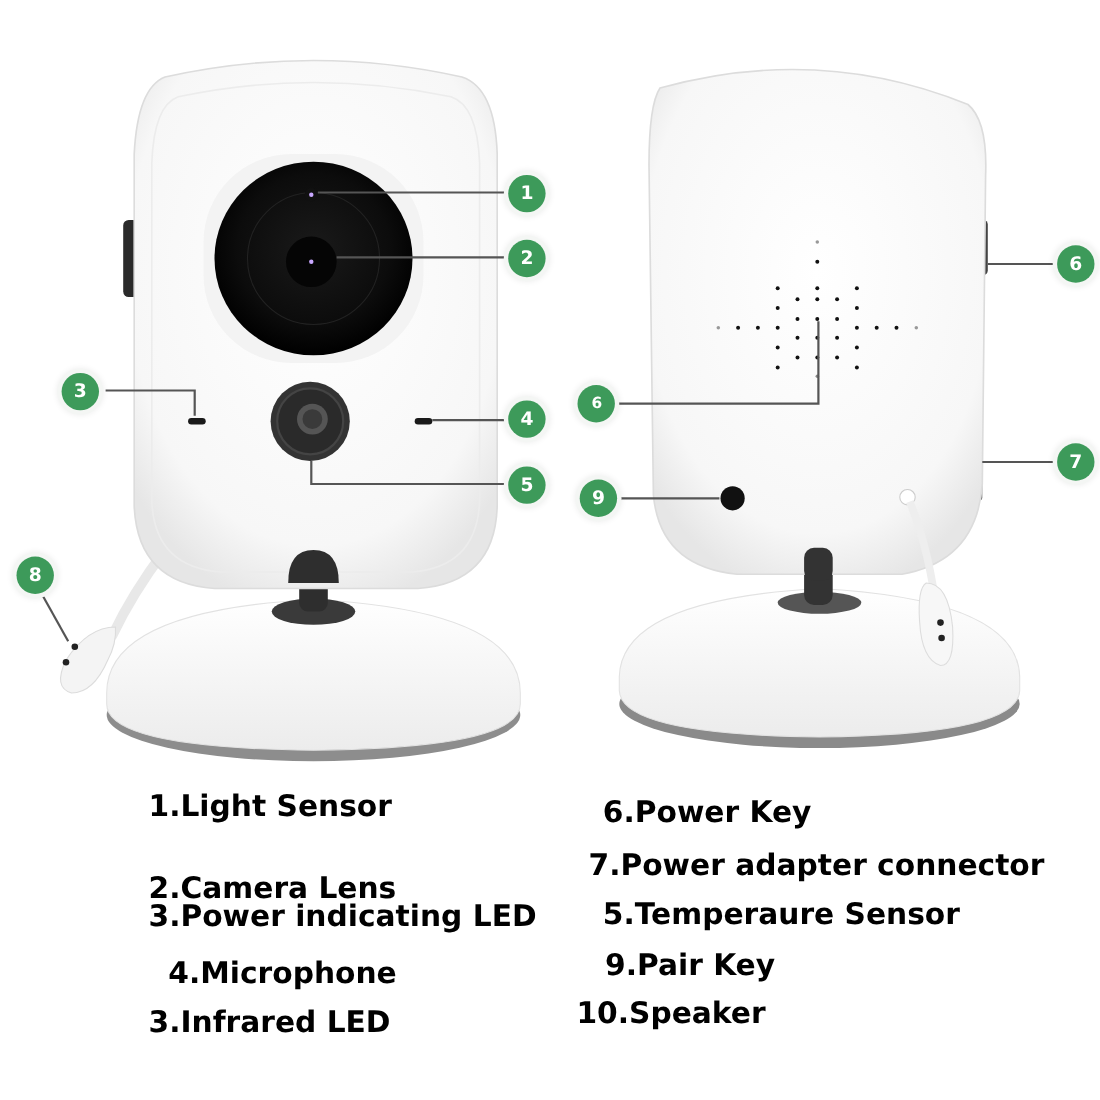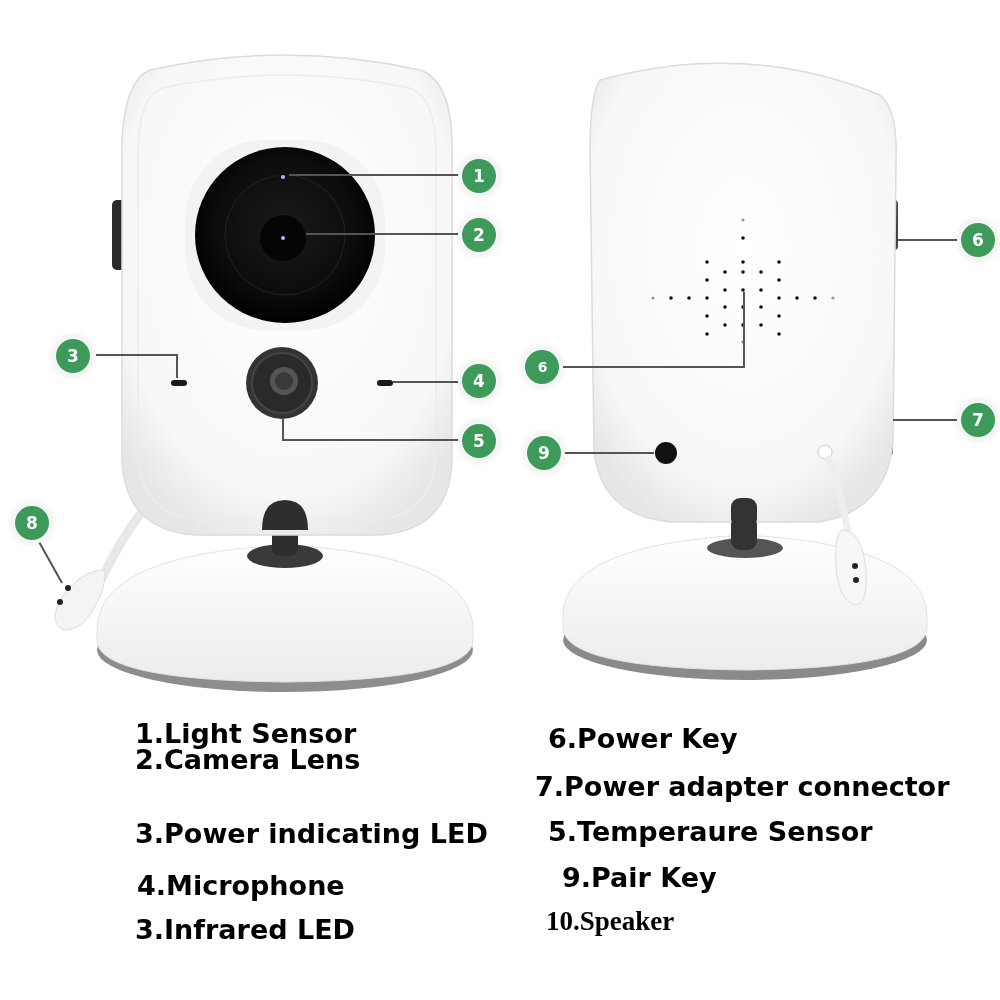--- a/index.html
+++ b/index.html
@@ -156,24 +156,24 @@
   <div class="badge" style="left:462px;top:424px;">5</div>
   <div class="badge" style="left:961px;top:223px;">6</div>
   <div class="badge" style="left:961px;top:403px;">7</div>
   <div class="badge" style="left:15px;top:506px;">8</div>
   <div class="badge" style="left:527px;top:436px;">9</div>
   <div class="badge small" style="left:525px;top:350px;">6</div>
 </div>
 
 <div class="legend">
   <div class="legend-item" style="left:135px;top:718px;">1.Light Sensor</div>
-  <div class="legend-item" style="left:135px;top:744px;">2.Camera Lens</div>
+  <div class="legend-item" style="left:135px;top:792px;">2.Camera Lens</div>
   <div class="legend-item" style="left:135px;top:818px;">3.Power indicating LED</div>
-  <div class="legend-item" style="left:137px;top:870px;">4.Microphone</div>
+  <div class="legend-item" style="left:153px;top:870px;">4.Microphone</div>
   <div class="legend-item" style="left:135px;top:914px;">3.Infrared LED</div>
 </div>
 <div class="legend">
   <div class="legend-item" style="left:548px;top:723px;">6.Power Key</div>
   <div class="legend-item" style="left:535px;top:771px;">7.Power adapter connector</div>
   <div class="legend-item" style="left:548px;top:816px;">5.Temperaure Sensor</div>
-  <div class="legend-item" style="left:562px;top:862px;">9.Pair Key</div>
-  <div class="legend-item" style="left:546px;top:906px;font-family:Liberation Serif, serif;">10.Speaker</div>
+  <div class="legend-item" style="left:550px;top:862px;">9.Pair Key</div>
+  <div class="legend-item" style="left:524px;top:906px;">10.Speaker</div>
 </div>
 
 </body></html>

